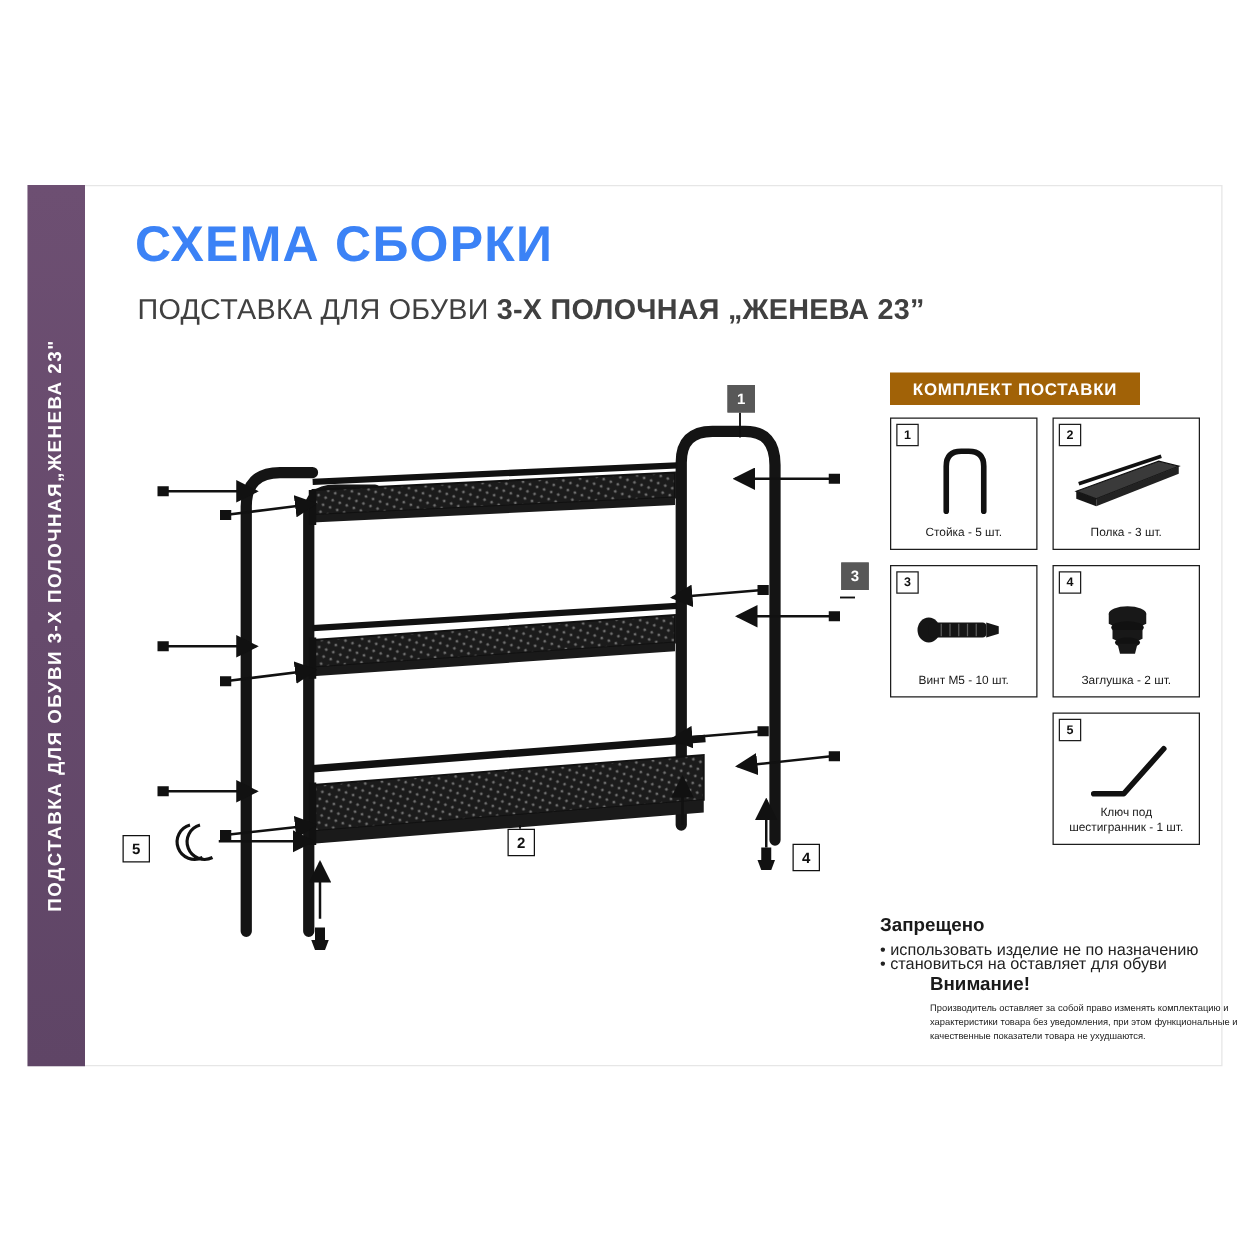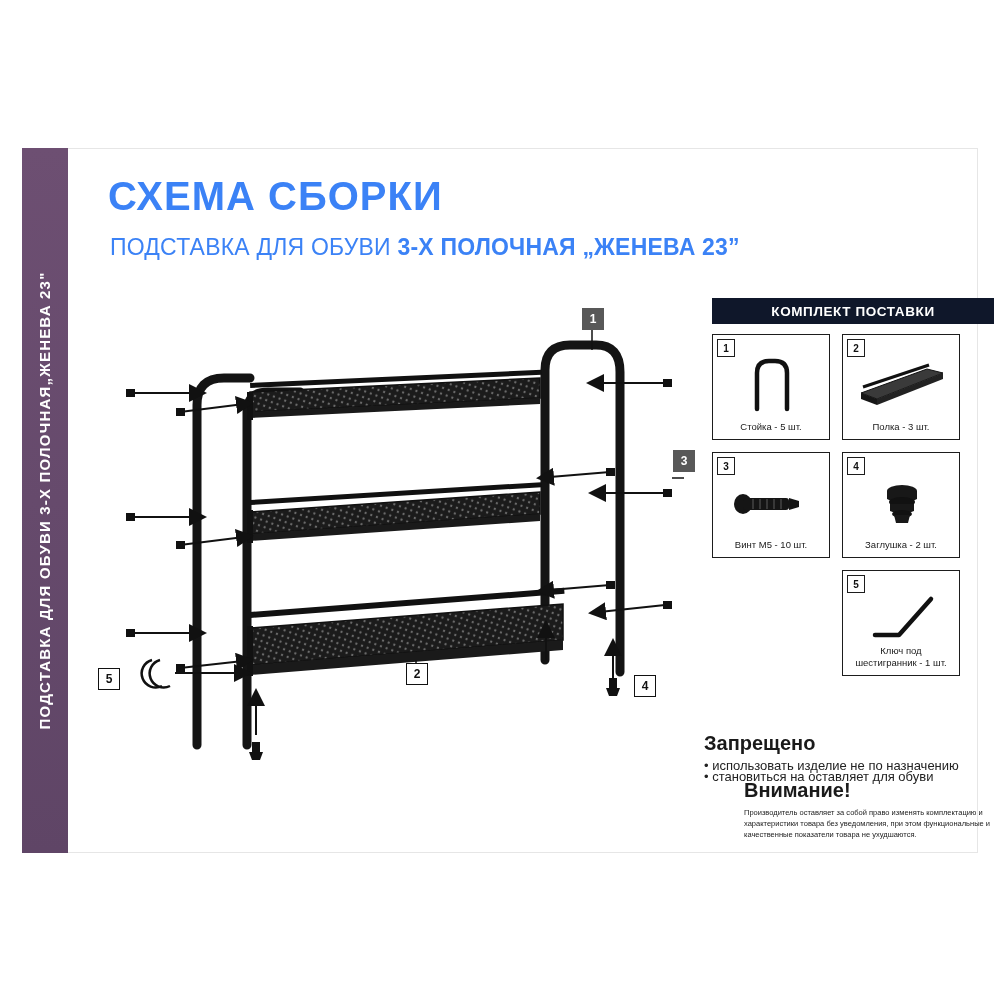--- a/index.html
+++ b/index.html
@@ -68,34 +68,34 @@
     font-size: 40px;
     font-weight: bold;
     letter-spacing: 1px;
     color: #3b82f6;
   }
   .subtitle {
     position: absolute;
     left: 110px;
     top: 234px;
     font-size: 23px;
-    color: #3b82f6;
+    color: #404040;
     letter-spacing: 0.2px;
   }
   .subtitle b { font-weight: bold; }
   .subtitle .light { font-weight: normal; }
 
   
   .kit-header {
     position: absolute;
     left: 712px;
     top: 298px;
-    width: 282px;
+    width: 200px;
     height: 26px;
-    background: #0f172a;
+    background: #a16207;
     color: #ffffff;
     font-size: 13.5px;
     font-weight: bold;
     letter-spacing: 0.6px;
     display: flex;
     align-items: center;
     justify-content: center;
   }
   .kit-grid {
     position: absolute;
@@ -143,21 +143,21 @@
     top: 18px;
     height: 62px;
   }
 
   
   .note {
     position: absolute;
     color: #1a1a1a;
   }
   .note-title {
-    font-size: 20px;
+    font-size: 15px;
     font-weight: bold;
     margin-bottom: 5px;
   }
   .note-line {
     font-size: 13px;
     line-height: 11px;
     color: #222;
   }
   .note-para {
     font-size: 7.5px;

